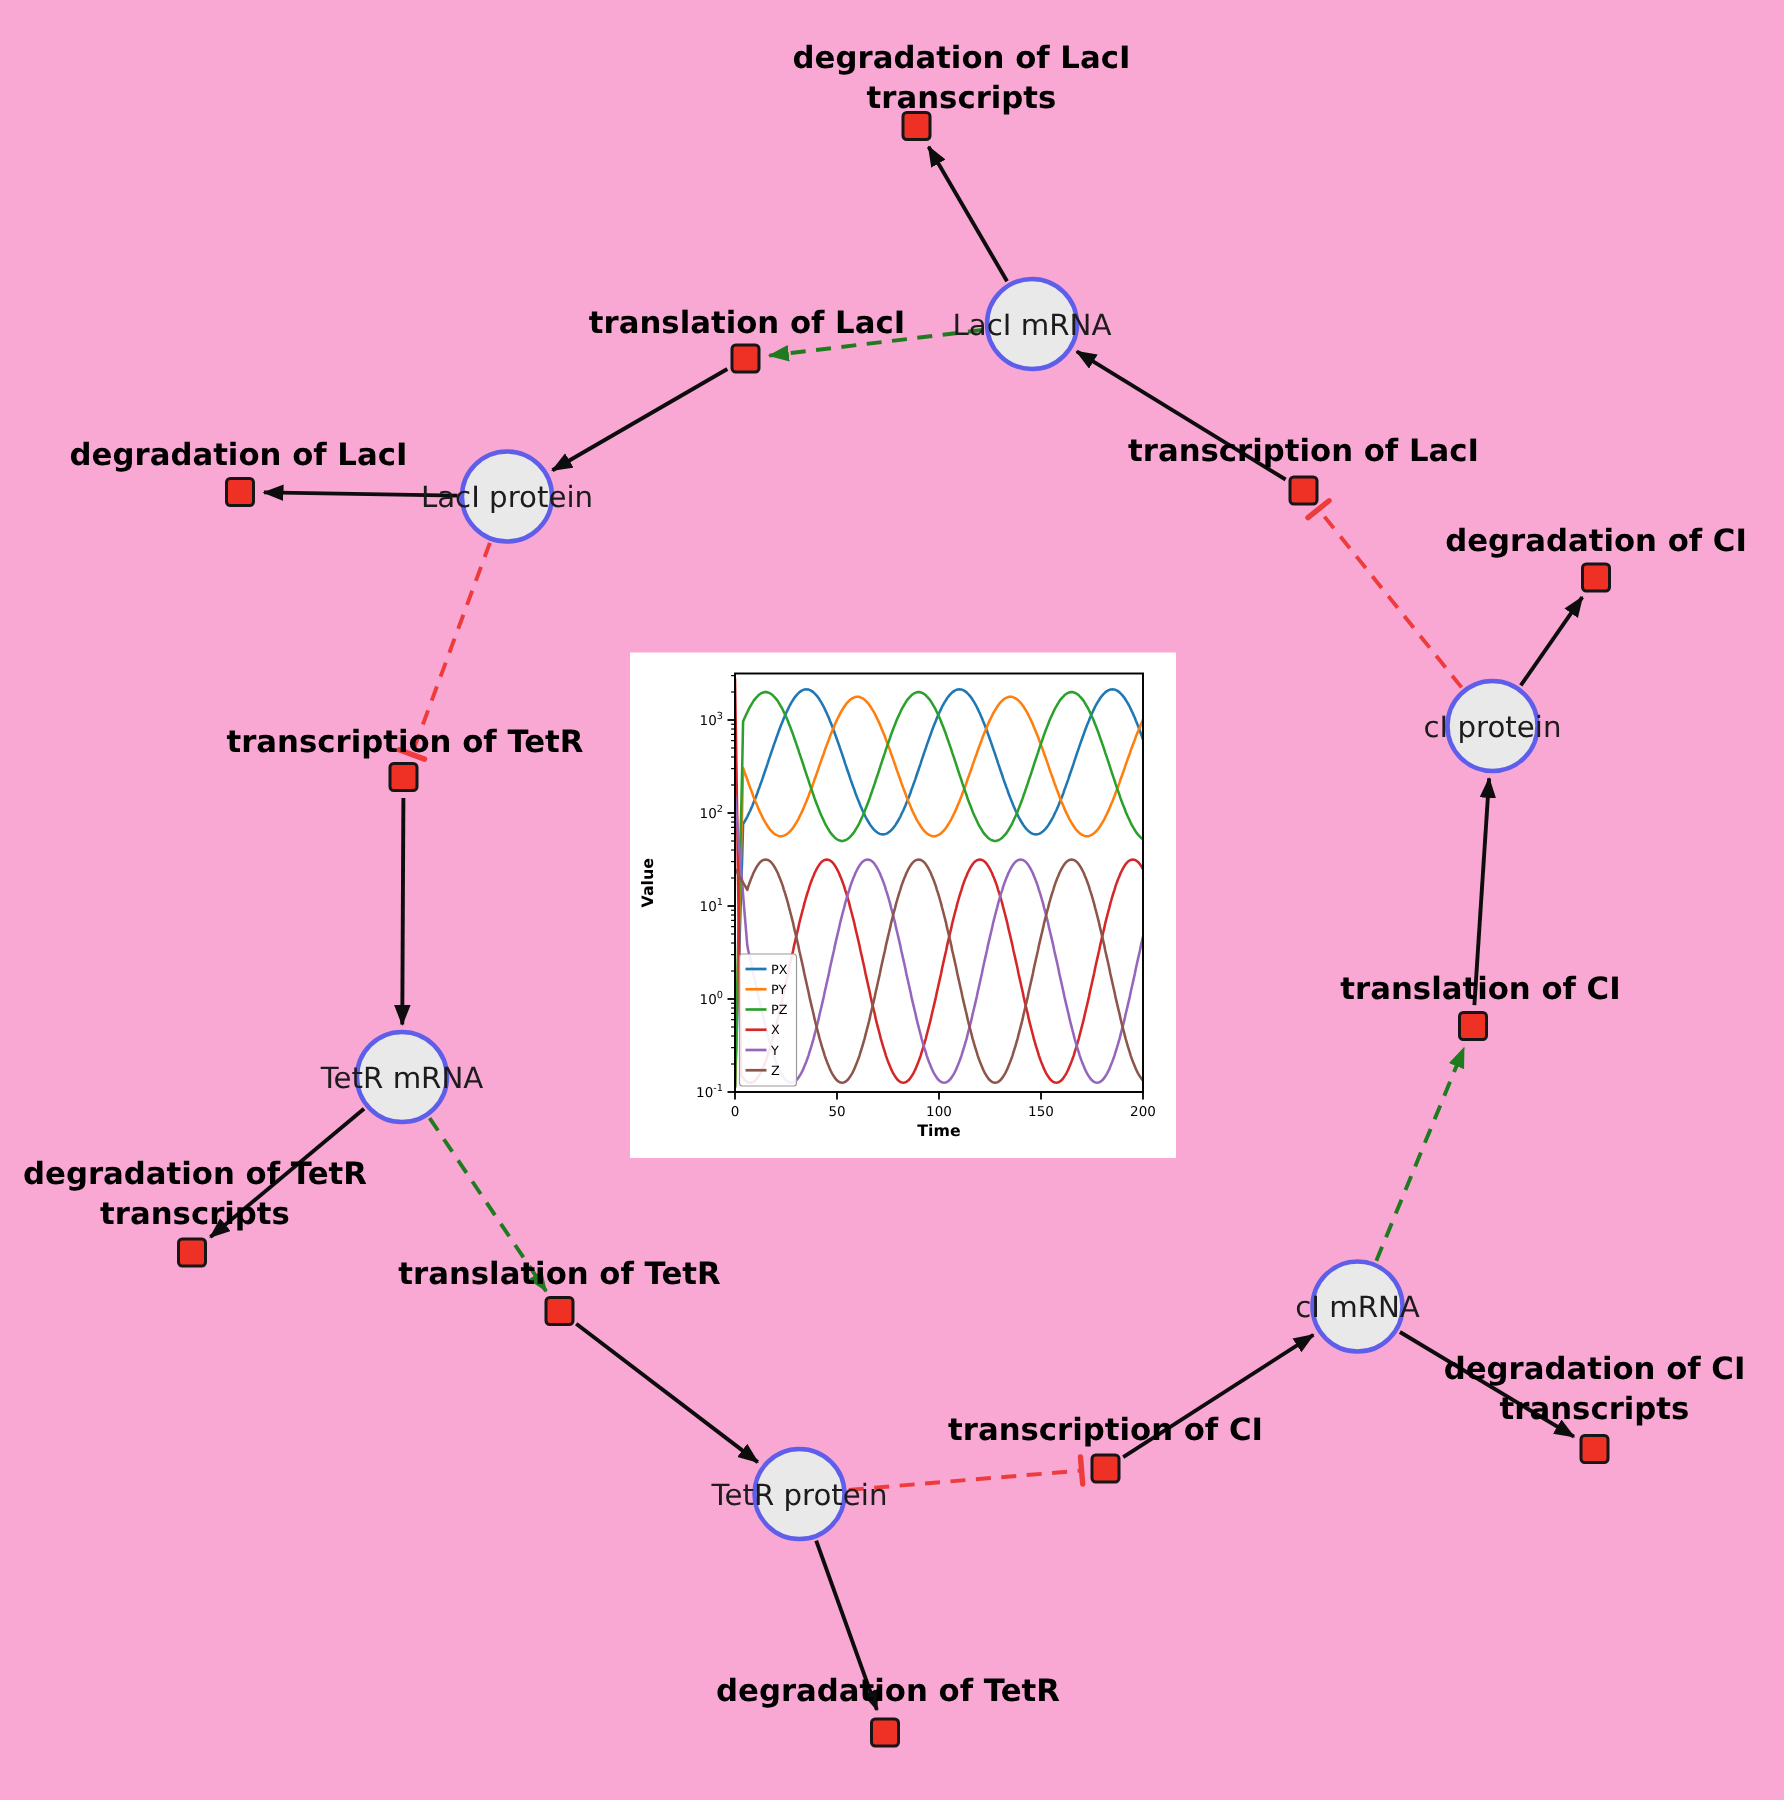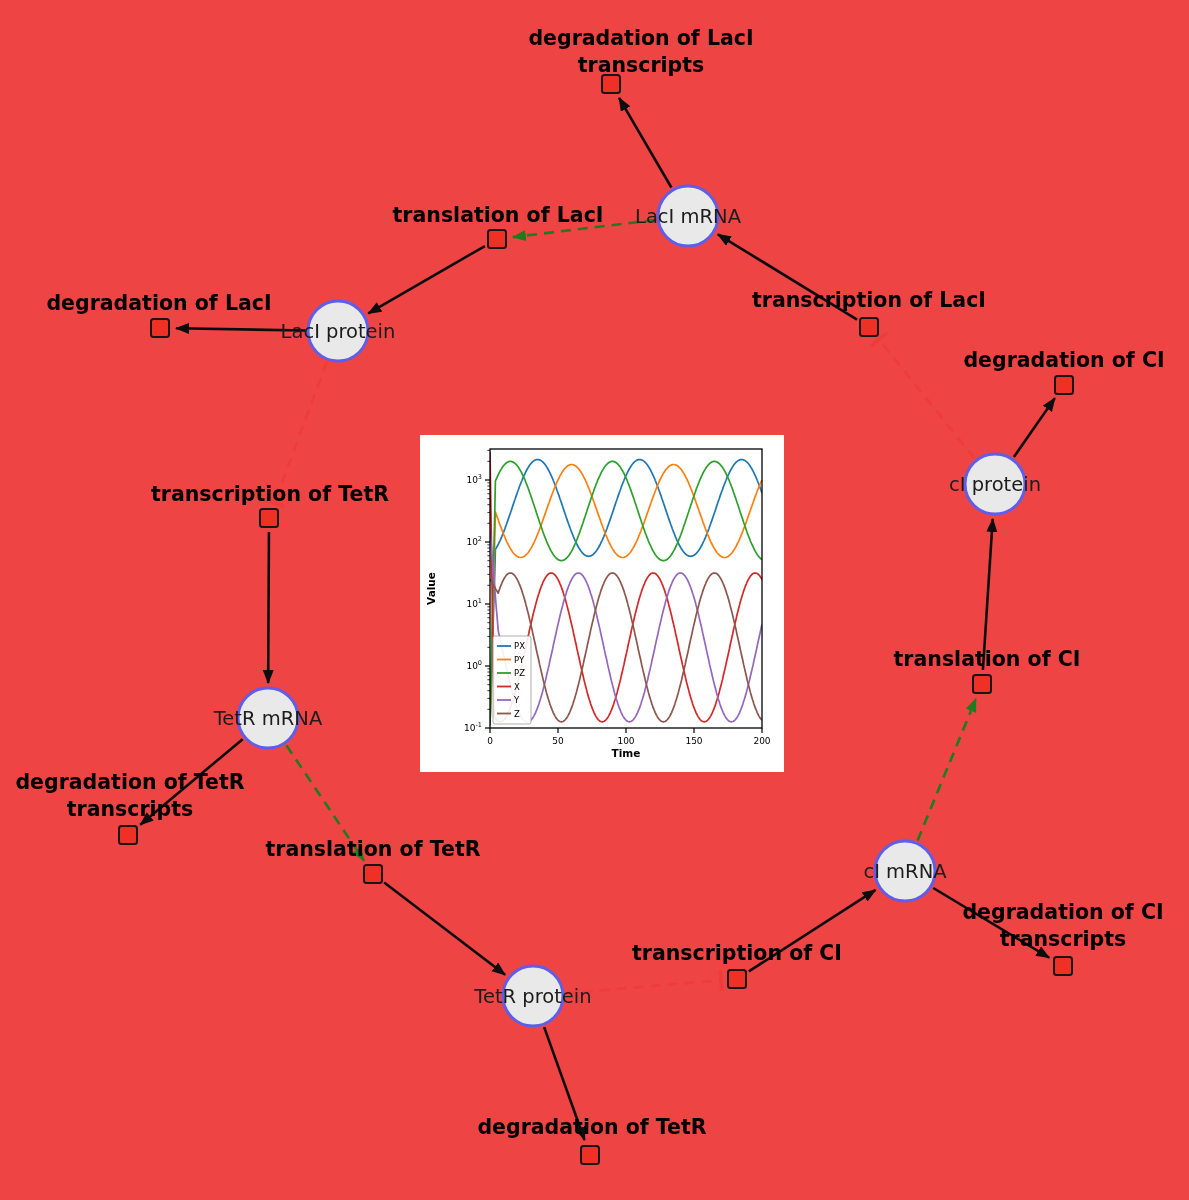--- a/index.html
+++ b/index.html
@@ -1,16 +1,16 @@
 <!DOCTYPE html>
 <html><head>
 <meta charset="utf-8">
 <style>
   html,body{margin:0;padding:0;background:#ffffff;}
-  .stage{position:relative;width:1189px;height:1200px;background:#ef4444;overflow:hidden;
+  .stage{position:relative;width:1189px;height:1200px;background:#f9a8d4;overflow:hidden;
          font-family:"DejaVu Sans","Liberation Sans",sans-serif;}
   svg{display:block;}
   text{font-family:"DejaVu Sans","Liberation Sans",sans-serif;}
 </style>
 </head>
 <body>
 
 <div class="stage">
   <svg id="fig" width="1189" height="1200" viewBox="0 0 1189 1200">
       <defs>

